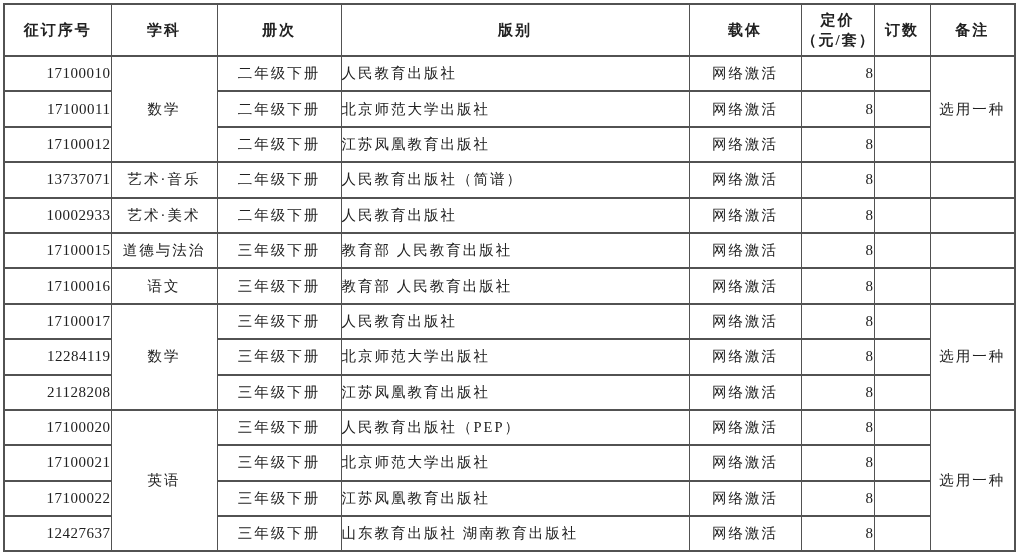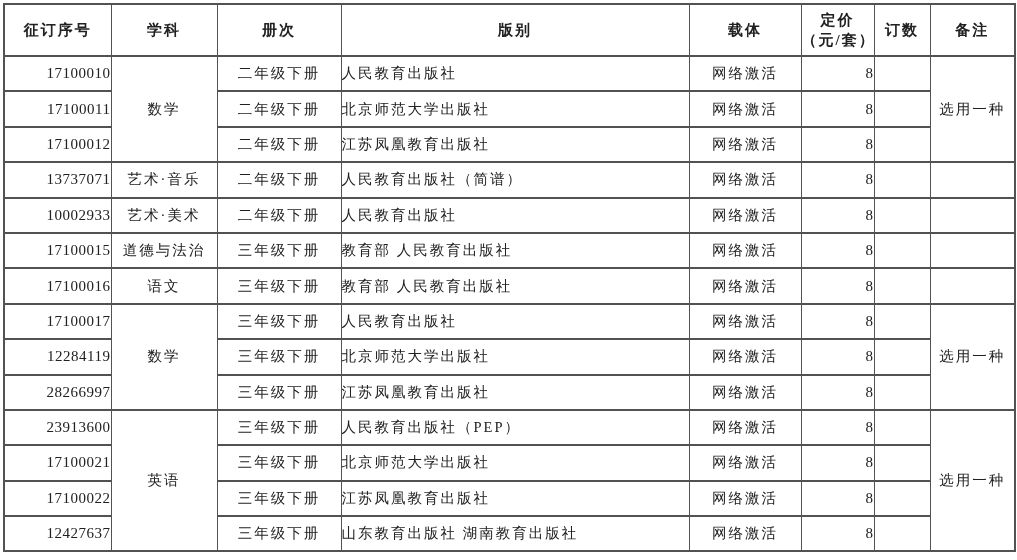--- a/index.html
+++ b/index.html
@@ -151,29 +151,29 @@
         </tr>
         <tr>
           <td class="num">12284119</td>
           <td>三年级下册</td>
           <td class="al">北京师范大学出版社</td>
           <td>网络激活</td>
           <td class="num">8</td>
           <td></td>
         </tr>
         <tr>
-          <td class="num">28266997</td>
+          <td class="num">21128208</td>
           <td>三年级下册</td>
           <td class="al">江苏凤凰教育出版社</td>
           <td>网络激活</td>
           <td class="num">8</td>
           <td></td>
         </tr>
         <tr>
-          <td class="num">23913600</td>
+          <td class="num">17100020</td>
           <td rowspan="4">英语</td>
           <td>三年级下册</td>
           <td class="al">人民教育出版社（PEP）</td>
           <td>网络激活</td>
           <td class="num">8</td>
           <td></td>
           <td rowspan="4">选用一种</td>
         </tr>
         <tr>
           <td class="num">17100021</td>

